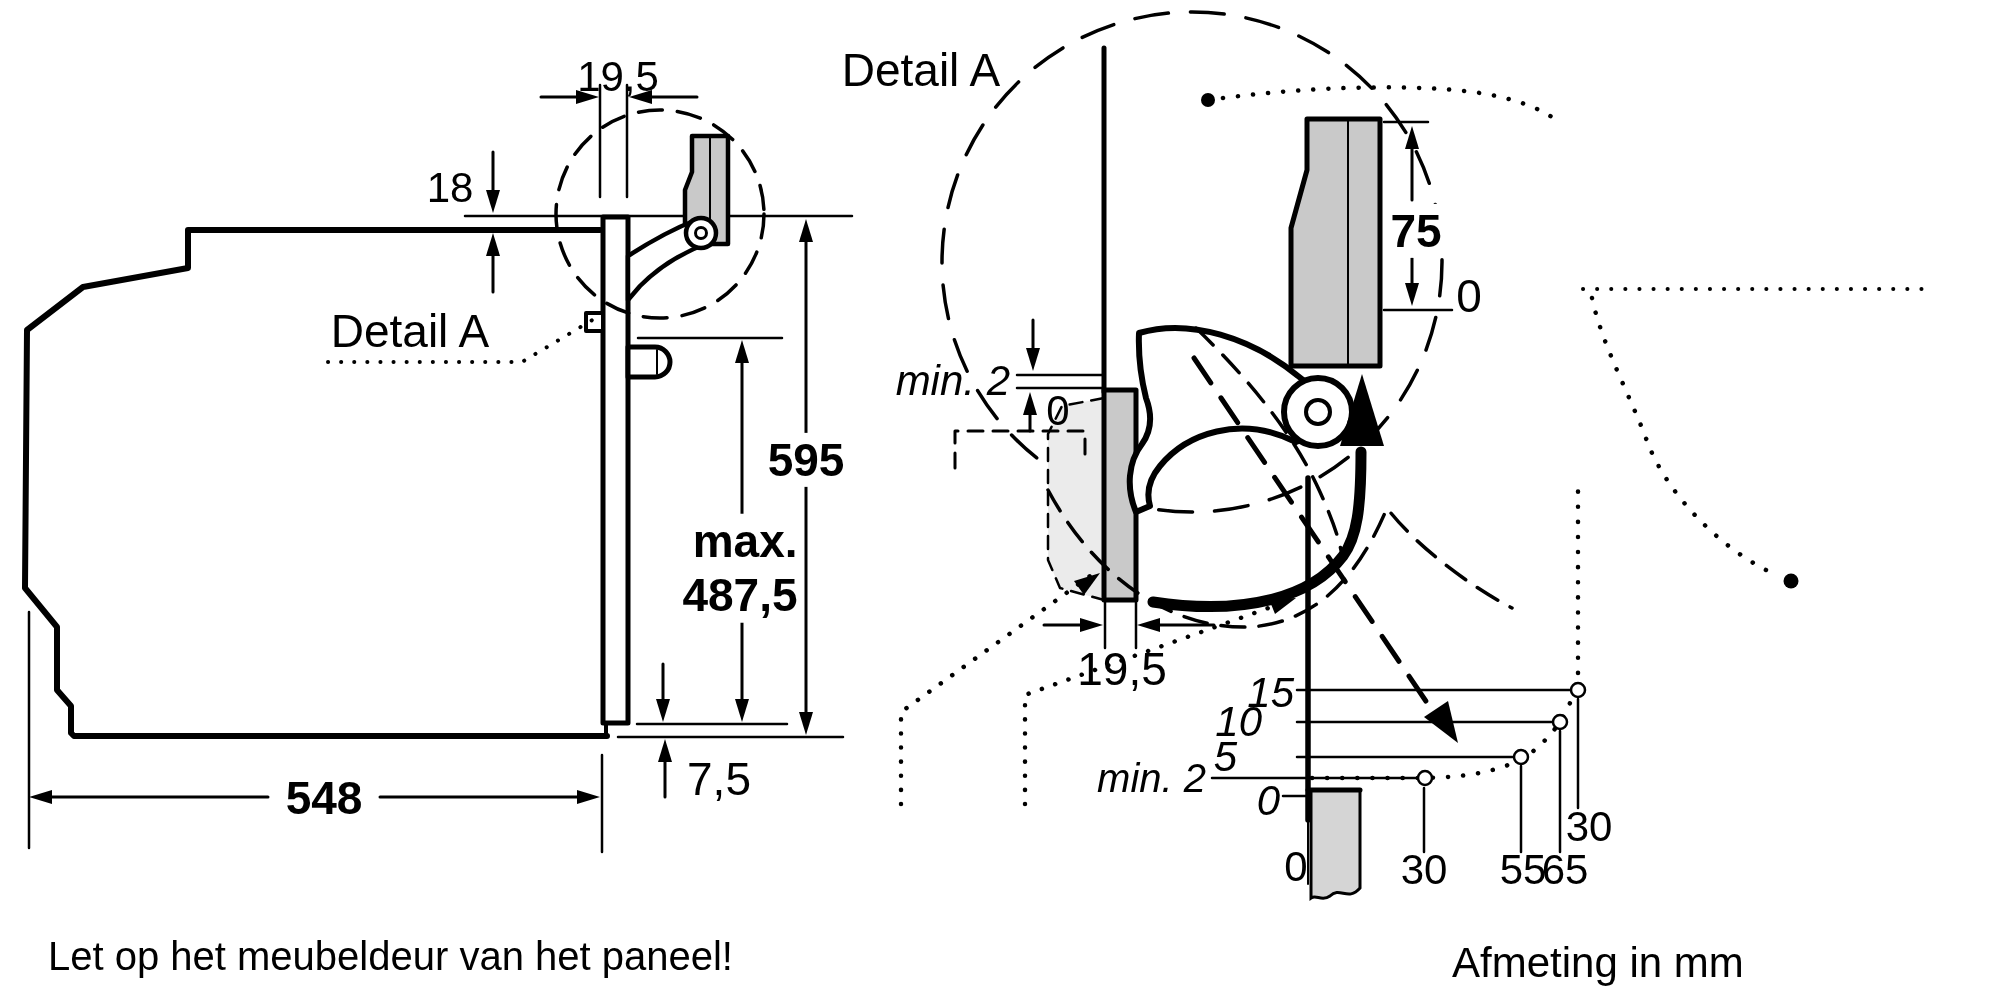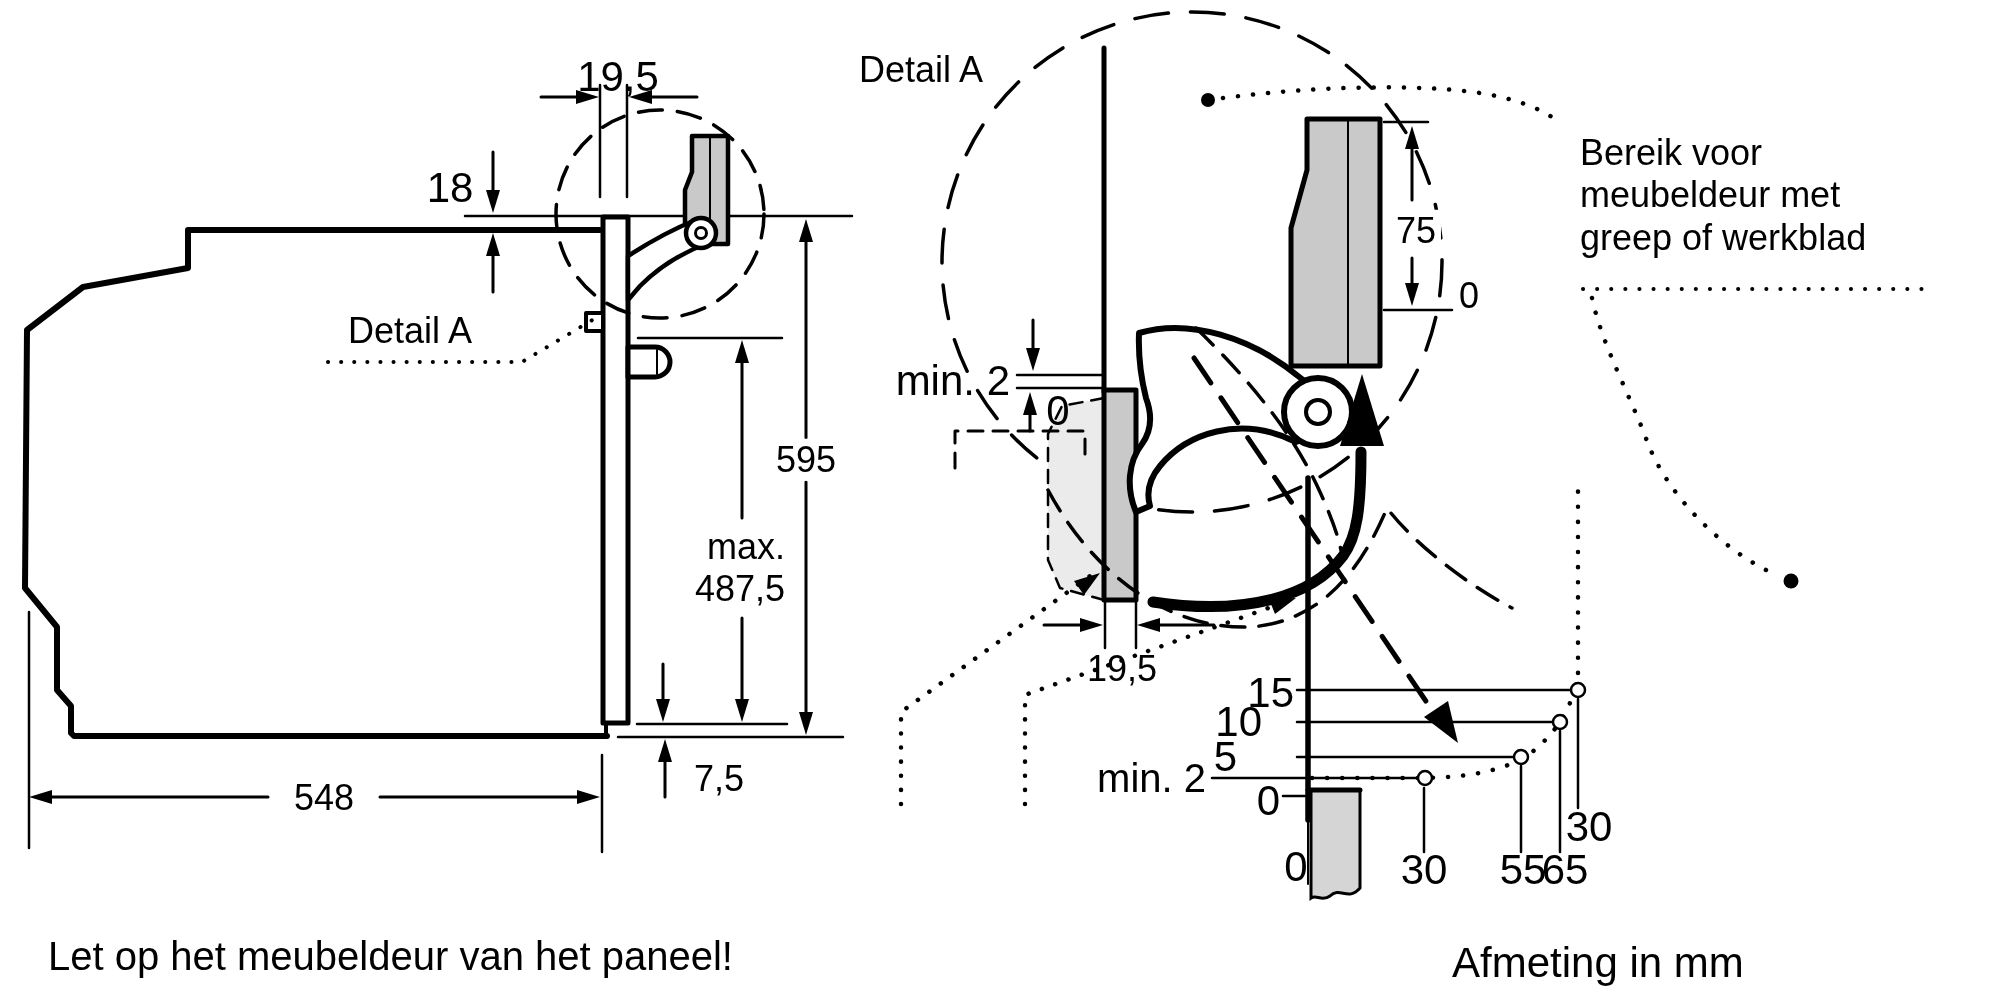--- a/index.html
+++ b/index.html
@@ -1,24 +1,24 @@
 <!DOCTYPE html>
 <html><head>
 <meta charset="utf-8">
 <style>
   html,body{margin:0;padding:0;background:#fff;}
   #stage{position:relative;width:2000px;height:1000px;background:#fff;overflow:hidden;
          font-family:"Liberation Sans", sans-serif;color:#000;padding-left:26px;}
   #stage svg{position:absolute;left:0;top:0;}
   .lbl{position:absolute;transform:translate(-50%,-50%);white-space:nowrap;line-height:1.18;}
   .lbl.left{transform:translate(0,-50%);}
-  .lbl.right{transform:translate(-100%,-50%);}
-  .lbl.bg{background:#fff;padding:0 5px;}
+  .lbl.right{transform:translate(-100%,-50%);font-style:italic;}
+  .lbl.bg{background:#fff;padding:0 5px;font-weight:bold;}
   .fs42{font-size:42px;}
-  .fs44{font-size:36px;}
+  .fs44{font-size:46px;}
   .fs40{font-size:40px;}
   .center{text-align:right;}
 </style>
 </head>
 <body>
 
 <div id="stage">
 
 <svg width="2000" height="1000" viewBox="0 0 2000 1000">
 
@@ -196,25 +196,20 @@
   <span class="lbl fs44 bg" style="left:324px;top:798px">548</span>
   <span class="lbl fs40 left" style="left:48px;top:957px">Let op het meubeldeur van het paneel!</span>
 
   <span class="lbl fs44" style="left:921px;top:70px">Detail A</span>
   <span class="lbl fs42 right" style="left:1010px;top:381px">min. 2</span>
   <span class="lbl fs42" style="left:1058px;top:411px">0</span>
   <span class="lbl fs44 bg" style="left:1416px;top:231px">75</span>
   <span class="lbl fs44" style="left:1469px;top:296px">0</span>
   <span class="lbl fs44" style="left:1122px;top:669px">19,5</span>
 
-  <div class="lbl fs44 left" style="left:1580px;top:196px">
-    <div>Bereik voor</div>
-    <div>meubeldeur met</div>
-    <div>greep of werkblad</div>
-  </div>
 
   <span class="lbl fs42 right" style="left:1294px;top:693px">15</span>
   <span class="lbl fs42 right" style="left:1262px;top:722px">10</span>
   <span class="lbl fs42 right" style="left:1237px;top:757px">5</span>
   <span class="lbl fs40 right" style="left:1206px;top:779px">min. 2</span>
   <span class="lbl fs42 right" style="left:1280px;top:801px">0</span>
   <span class="lbl fs42" style="left:1296px;top:867px">0</span>
   <span class="lbl fs42" style="left:1424px;top:870px">30</span>
   <span class="lbl fs42" style="left:1523px;top:870px">55</span>
   <span class="lbl fs42" style="left:1565px;top:870px">65</span>

